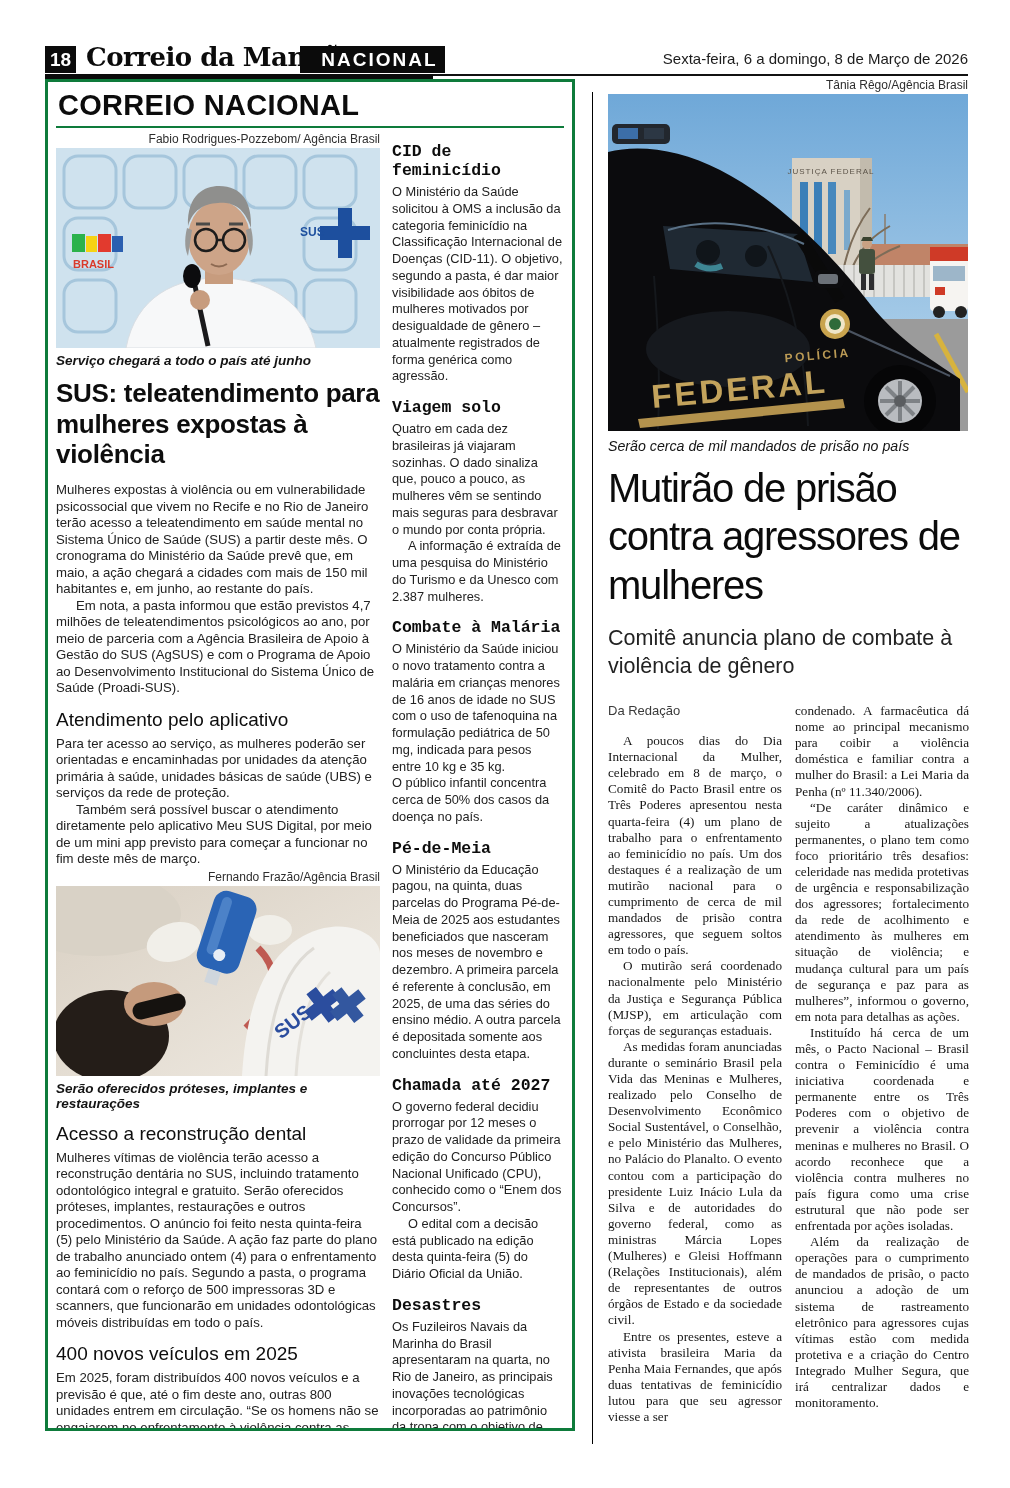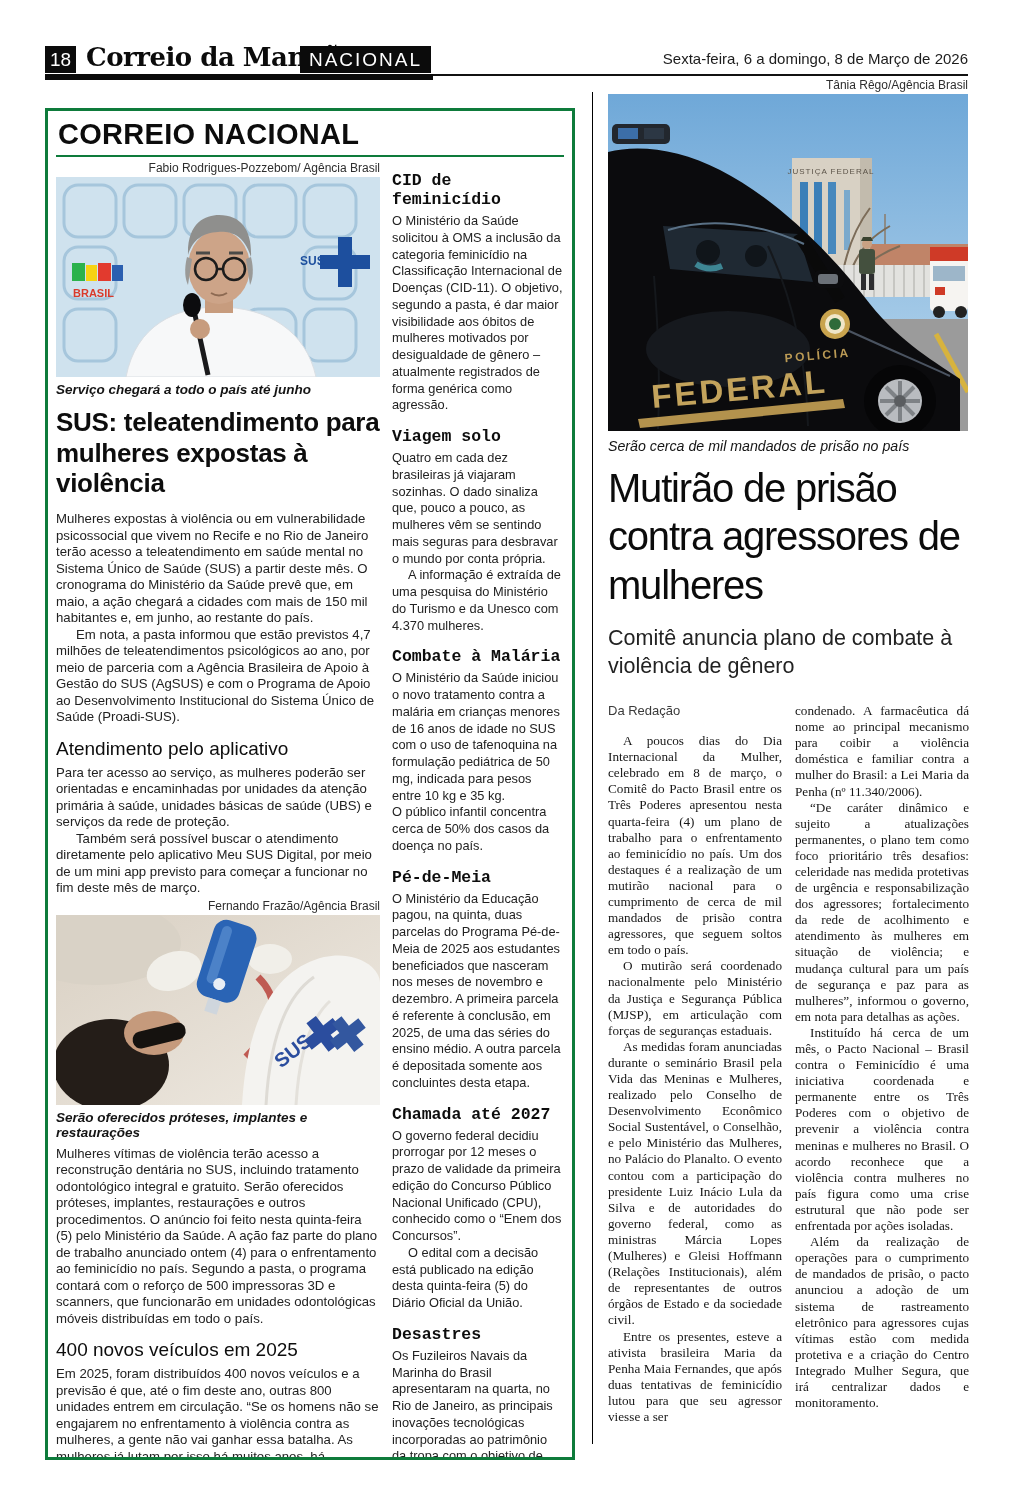--- a/index.html
+++ b/index.html
@@ -1,31 +1,31 @@
 <!DOCTYPE html>
 <html lang="pt-BR"><head>
 <meta charset="utf-8">
 <style>
   html,body{margin:0;padding:0;background:#e9e9e9;}
   .page{position:relative;width:1010px;height:1488px;background:#ffffff;margin:0 auto;
         font-family:"Liberation Sans",sans-serif;color:#111;overflow:hidden;}
 
   
   .pagenum{position:absolute;left:45px;top:46px;width:31px;height:27px;background:#0b0b0b;
-           color:#fff;font-weight:normal;font-size:19px;display:flex;align-items:center;justify-content:center;}
+           color:#fff;font-weight:bold;font-size:19px;display:flex;align-items:center;justify-content:center;}
   .masthead{position:absolute;left:86px;top:42px;font-family:"DejaVu Serif",serif;font-weight:bold;
             font-size:26px;letter-spacing:-.5px;color:#0b0b0b;white-space:nowrap;}
   .section-tag{position:absolute;left:300px;top:46px;width:131px;height:27px;background:#0b0b0b;color:#fff;
-               font-weight:normal;font-size:19px;letter-spacing:2px;display:flex;align-items:center;justify-content:center;}
+               font-weight:bold;font-size:19px;letter-spacing:2px;display:flex;align-items:center;justify-content:center;padding-left:14px;}
   .page-date{position:absolute;right:42px;top:50px;font-size:15px;color:#1c1c1c;}
   .rule-thin{position:absolute;left:45px;top:74px;width:923px;height:2px;background:#111;}
   .rule-thick{position:absolute;left:45px;top:74px;width:388px;height:6px;background:#0b0b0b;}
 
   
-  .green-box{position:absolute;left:45px;top:108px;width:530px;height:1352px;box-sizing:border-box;
+  .green-box{position:absolute;left:45px;top:79px;width:530px;height:1352px;box-sizing:border-box;
              border:3px solid #0e7b3b;padding:0 8px;overflow:hidden;}
   .cn-title{font-size:29px;font-weight:800;letter-spacing:.3px;color:#0c0c0c;margin:7px 2px 4px;}
   .cn-rule{height:2px;background:#0e7b3b;margin:0 0 2px;}
   .cn-cols{display:flex;gap:12px;}
   .col-left{width:324px;flex:none;}
   .col-briefs{flex:1;min-width:0;}
 
   .credit{font-size:12px;color:#2e2e2e;text-align:right;margin:2px 0 2px;}
   .caption{font-style:italic;font-weight:600;font-size:13.5px;color:#141414;margin:5px 0 6px;}
   .headline1{font-size:26px;font-weight:800;line-height:1.18;letter-spacing:-.3px;color:#0d0d0d;margin:10px 0 12px;}
@@ -169,39 +169,40 @@
             </g>
             <g transform="translate(248,128) rotate(-38)">
               <text x="-34" y="6" font-size="20" font-weight="bold" fill="#2b4d9e">SUS</text>
               <path d="M14,-14 h12 v12 h12 v12 h-12 v12 h-12 v-12 h-12 v-12 h12 z" fill="#2b4d9e"></path>
               <path d="M34,2 h12 v12 h12 v12 h-12 v12 h-12 v-12 h-12 v-12 h12 z" fill="#33579f"></path>
             </g>
           </svg>
         </div>
         <div class="caption">Serão oferecidos próteses, implantes e restaurações</div>
 
+        <div class="h2">Acesso a reconstrução dental</div>
         <div class="body-sans">
           <p>Mulheres vítimas de violência terão acesso a reconstrução dentária no SUS, incluindo tratamento odontológico integral e gratuito. Serão oferecidos próteses, implantes, restaurações e outros procedimentos. O anúncio foi feito nesta quinta-feira (5) pelo Ministério da Saúde. A ação faz parte do plano de trabalho anunciado ontem (4) para o enfrentamento ao feminicídio no país. Segundo a pasta, o programa contará com o reforço de 500 impressoras 3D e scanners, que funcionarão em unidades odontológicas móveis distribuídas em todo o país.</p>
         </div>
 
         <div class="h2">400 novos veículos em 2025</div>
         <div class="body-sans">
           <p>Em 2025, foram distribuídos 400 novos veículos e a previsão é que, até o fim deste ano, outras 800 unidades entrem em circulação. “Se os homens não se engajarem no enfrentamento à violência contra as mulheres, a gente não vai ganhar essa batalha. As mulheres já lutam por isso há muitos anos, há décadas”, destacou o ministro da Saúde, Alexandre Padilha.</p>
         </div>
       </div>
 
       <div class="col-briefs">
         <div class="brief">
           <h3>CID de feminicídio</h3>
           <p>O Ministério da Saúde solicitou à OMS a inclusão da categoria feminicídio na Classificação Internacional de Doenças (CID-11). O objetivo, segundo a pasta, é dar maior visibilidade aos óbitos de mulheres motivados por desigualdade de gênero – atualmente registrados de forma genérica como agressão.</p>
         </div>
         <div class="brief">
           <h3>Viagem solo</h3>
           <p>Quatro em cada dez brasileiras já viajaram sozinhas. O dado sinaliza que, pouco a pouco, as mulheres vêm se sentindo mais seguras para desbravar o mundo por conta própria.</p>
-          <p class="p-indent">A informação é extraída de uma pesquisa do Ministério do Turismo e da Unesco com 4.370 mulheres.</p>
+          <p class="p-indent">A informação é extraída de uma pesquisa do Ministério do Turismo e da Unesco com 2.387 mulheres.</p>
         </div>
         <div class="brief">
           <h3>Combate à Malária</h3>
           <p>O Ministério da Saúde iniciou o novo tratamento contra a malária em crianças menores de 16 anos de idade no SUS com o uso de tafenoquina na formulação pediátrica de 50 mg, indicada para pesos entre 10 kg e 35 kg.</p>
           <p class="noindent">O público infantil concentra cerca de 50% dos casos da doença no país.</p>
         </div>
         <div class="brief">
           <h3>Pé-de-Meia</h3>
           <p>O Ministério da Educação pagou, na quinta, duas parcelas do Programa Pé-de-Meia de 2025 aos estudantes beneficiados que nasceram nos meses de novembro e dezembro. A primeira parcela é referente à conclusão, em 2025, de uma das séries do ensino médio. A outra parcela é depositada somente aos concluintes desta etapa.</p>
         </div>

